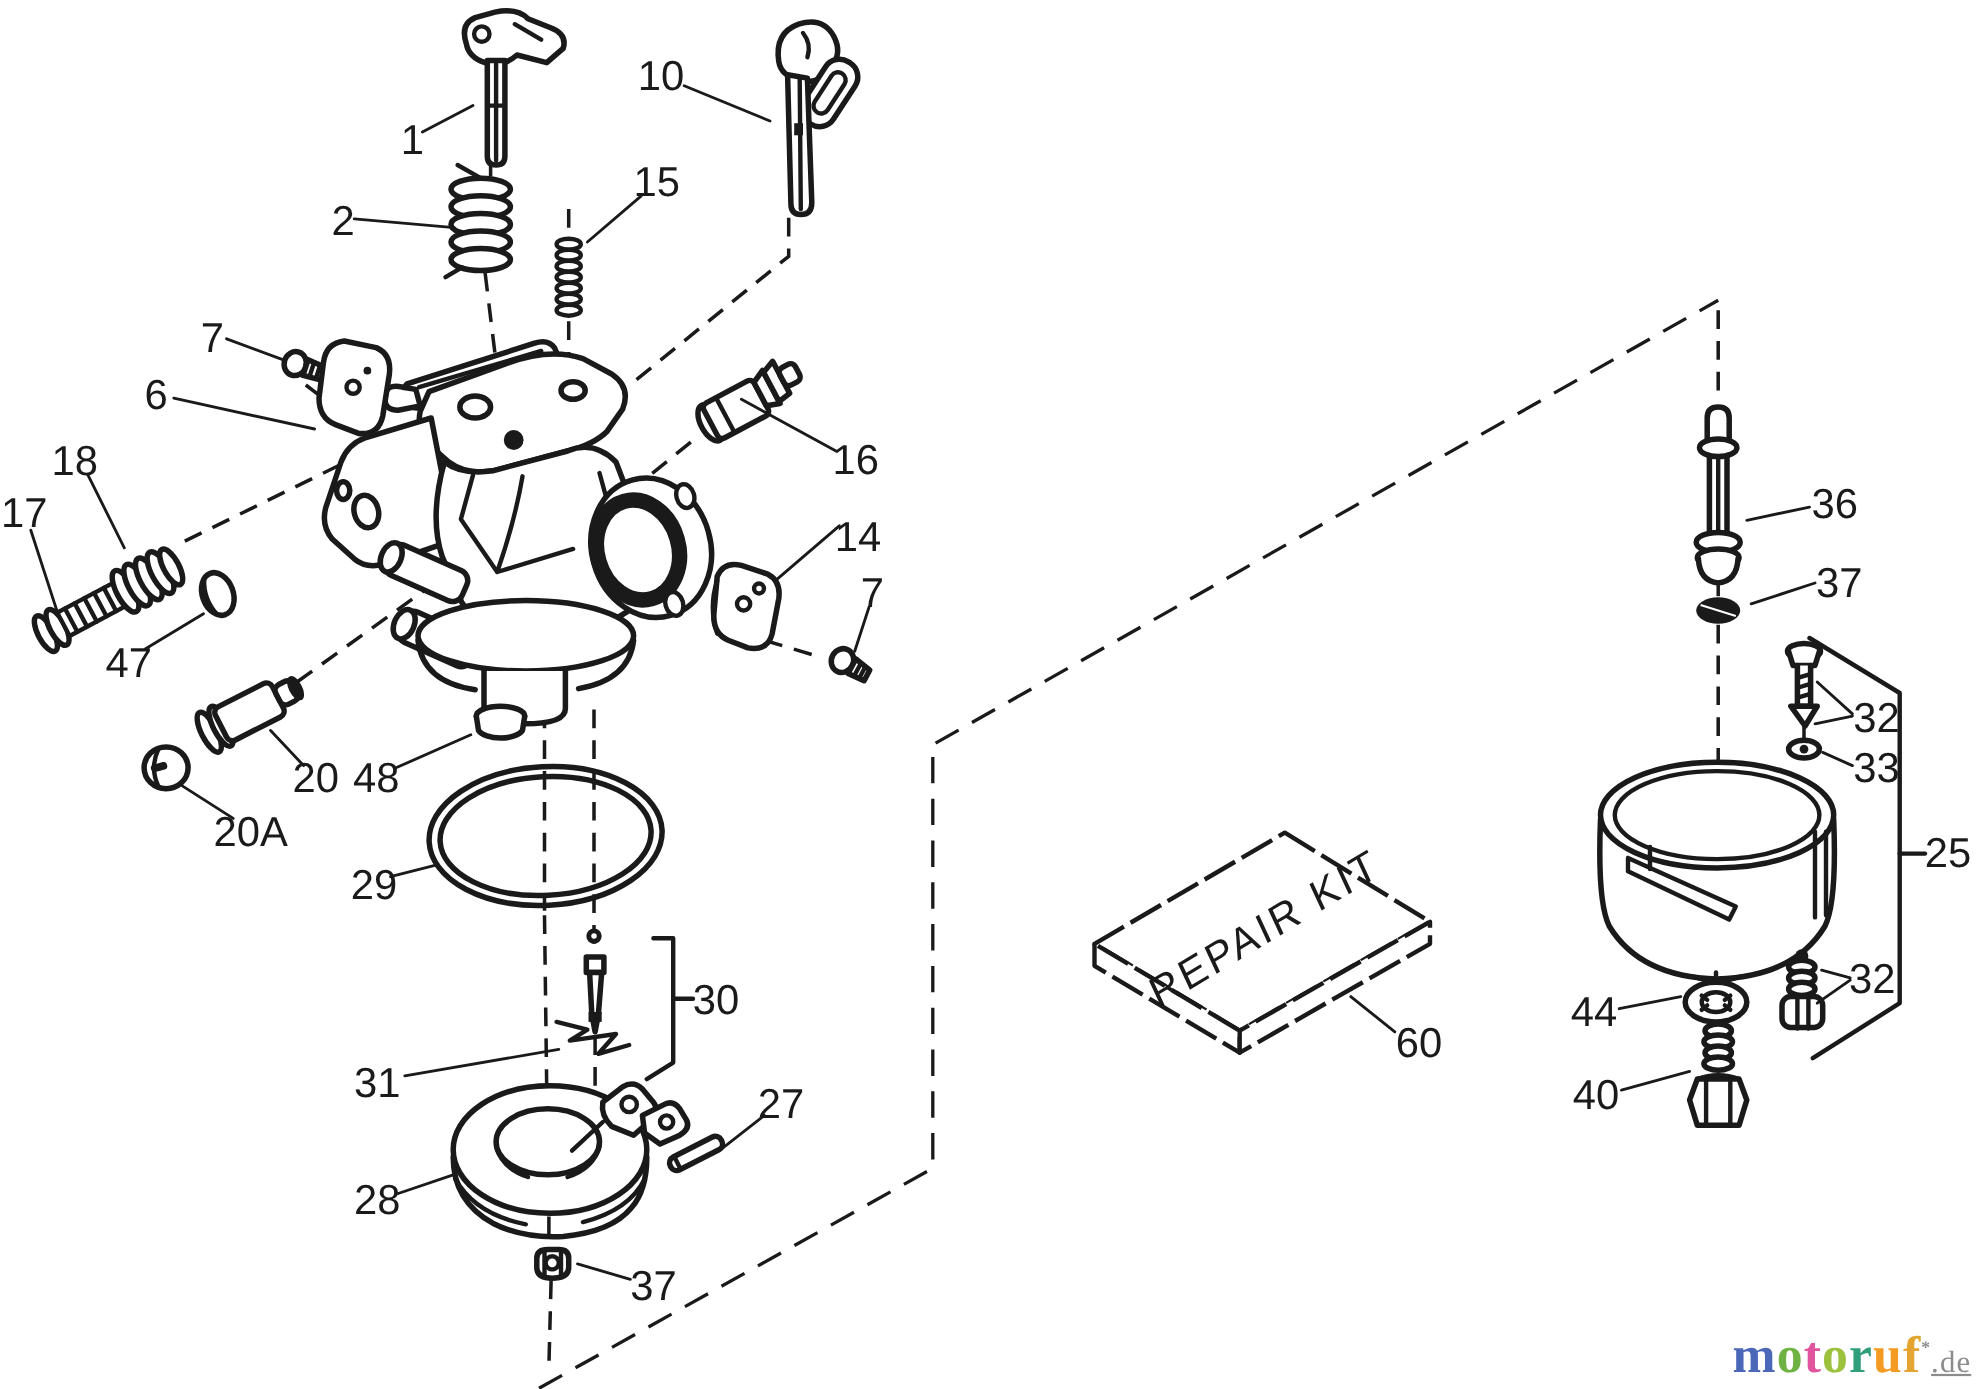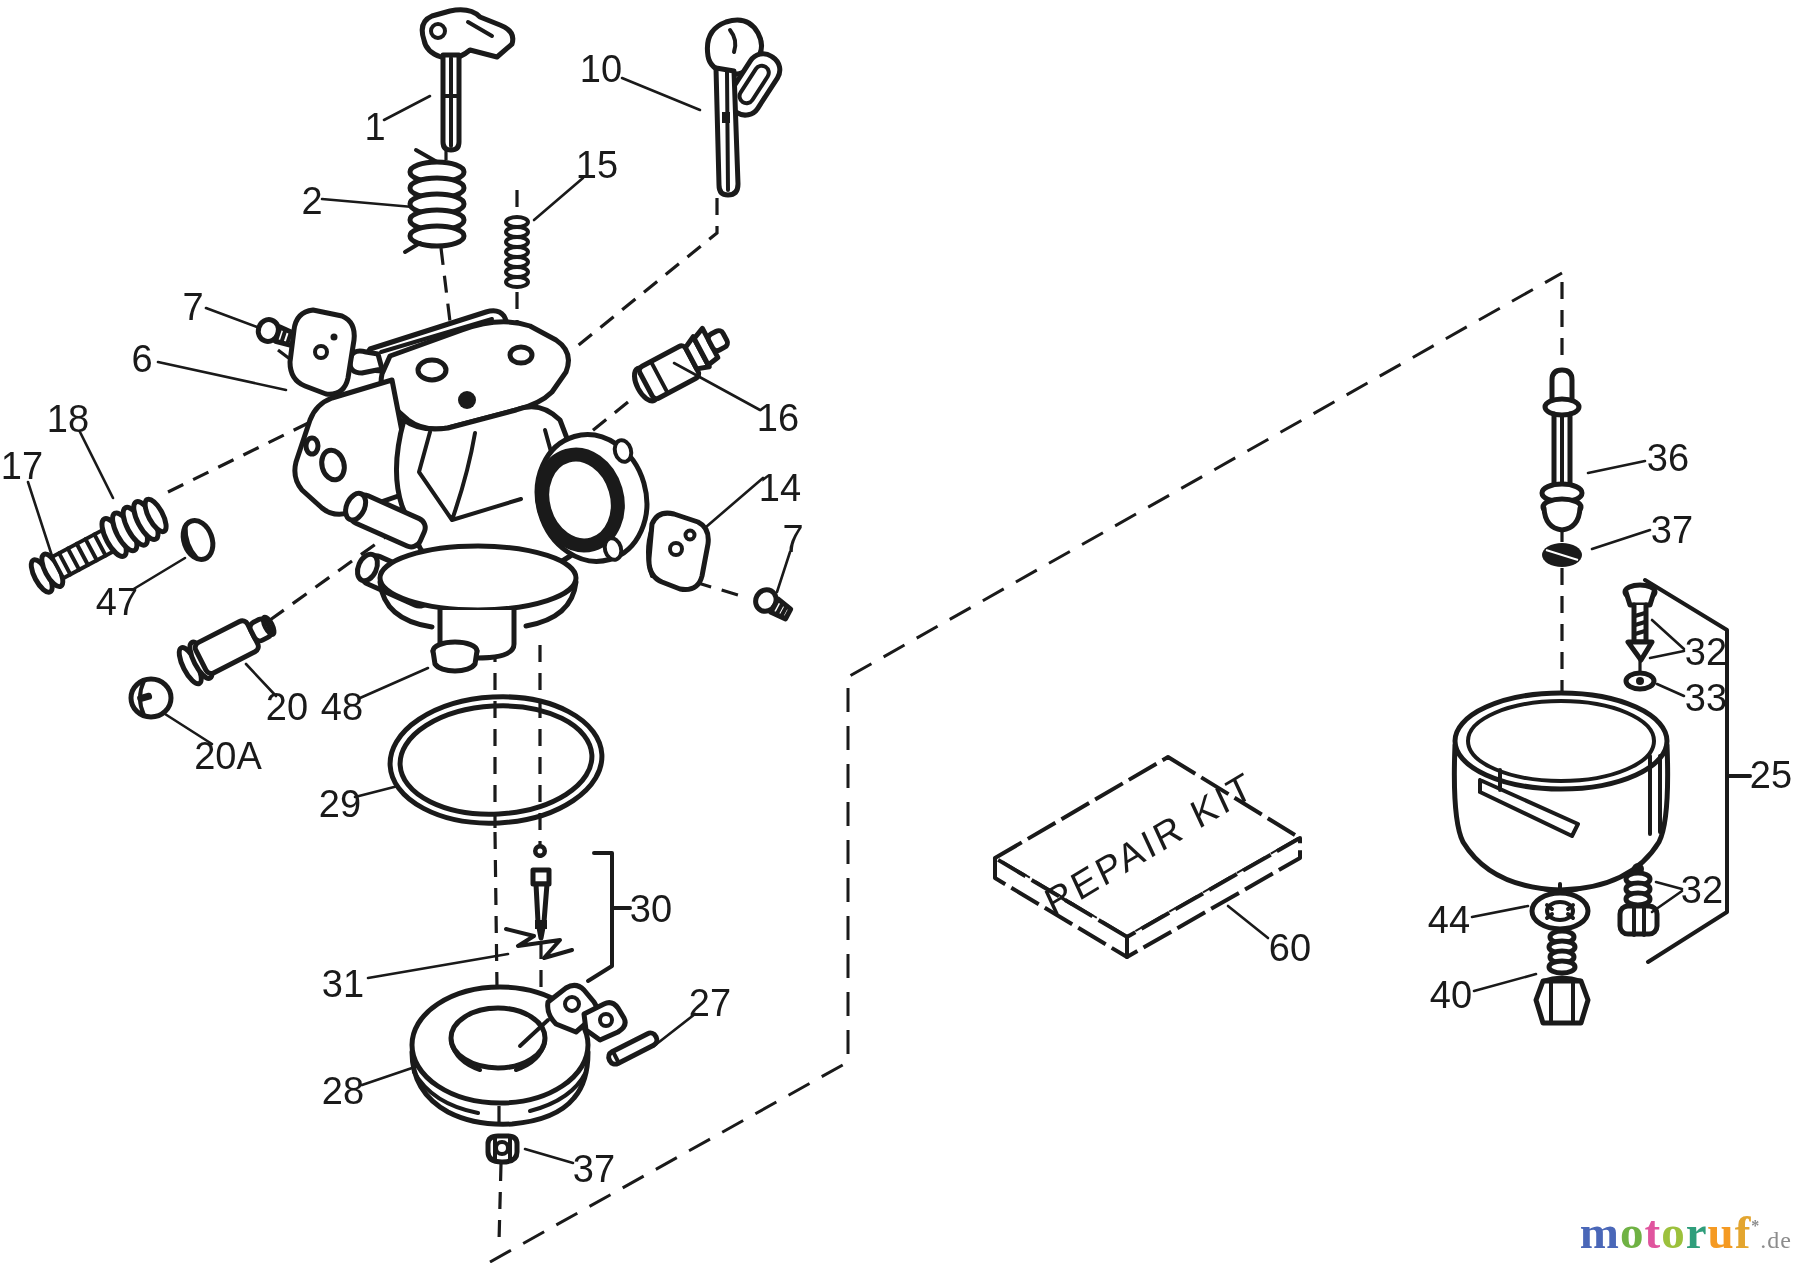--- a/index.html
+++ b/index.html
@@ -9,21 +9,21 @@
   svg text{font-family:"Liberation Sans",sans-serif;font-size:38px;fill:#1a1a1a;}
   .ln{fill:none;stroke:#1a1a1a;stroke-width:4;stroke-linecap:round;stroke-linejoin:round;}
   .ln5{fill:none;stroke:#1a1a1a;stroke-width:5;stroke-linecap:round;stroke-linejoin:round;}
   .fw{fill:#ffffff;}
   .leader{fill:none;stroke:#1a1a1a;stroke-width:2.6;stroke-linecap:round;}
   .dash{fill:none;stroke:#1a1a1a;stroke-width:3;stroke-dasharray:24 14;stroke-linecap:butt;}
   .cdash{fill:none;stroke:#1a1a1a;stroke-width:3.2;stroke-dasharray:17 11;stroke-linecap:butt;}
   .box-edge{fill:#ffffff;stroke:#1a1a1a;stroke-width:4;stroke-dasharray:32 7;stroke-linejoin:round;}
   .logo{position:absolute;right:8px;bottom:4px;font-family:"Liberation Serif",serif;
         font-weight:bold;font-size:47px;letter-spacing:1px;white-space:nowrap;}
-  .logo .tld{font-size:24px;font-weight:normal;}
+  .logo .tld{font-size:28px;font-weight:normal;text-decoration:underline;}
   .logo .star{font-size:16px;vertical-align:super;}
 </style>
 </head>
 <body>
 
 <div class="canvas">
 <svg width="1800" height="1263" viewBox="0 0 1800 1263">
 
   <g>
     <path class="dash" d="M490,1262 L848,1062 L848,677 L1562,273"></path>

